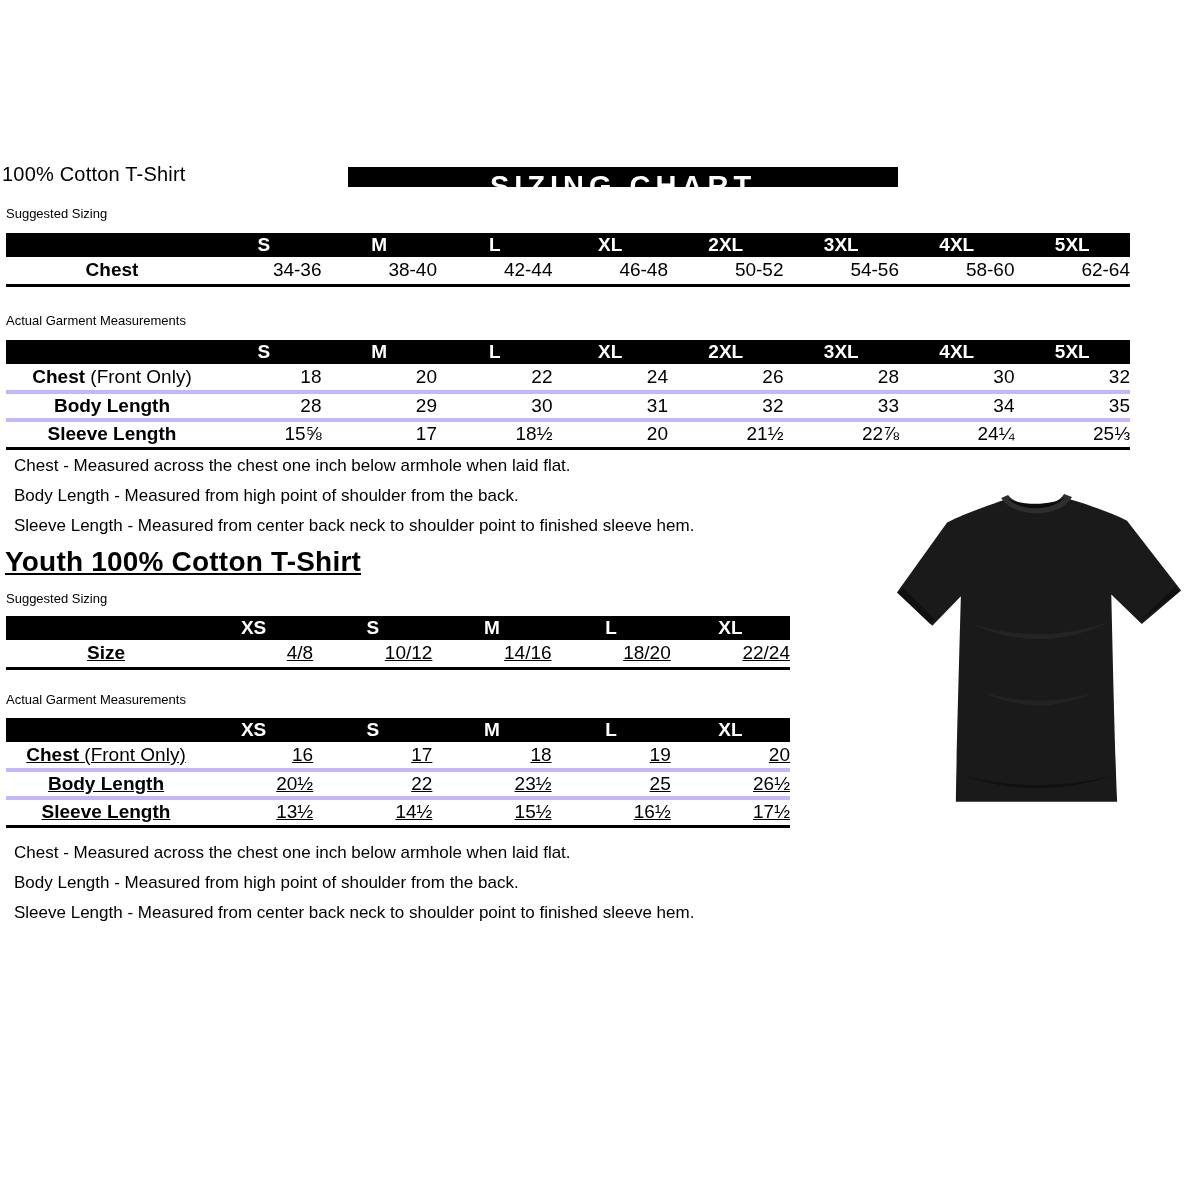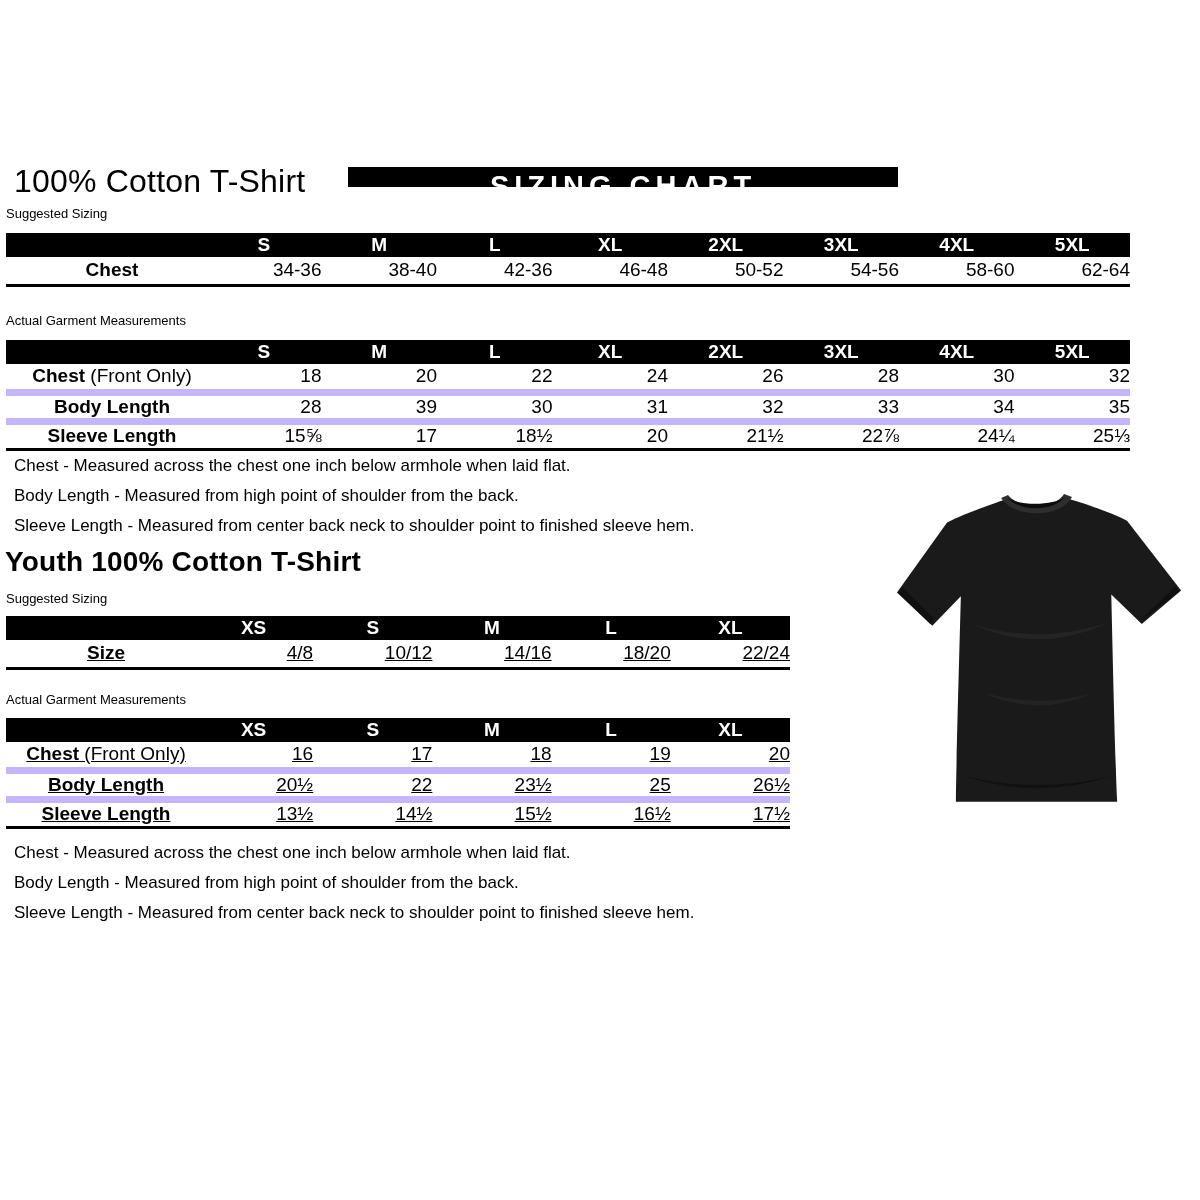--- a/index.html
+++ b/index.html
@@ -8,22 +8,22 @@
     width: 1200px; height: 1200px;
     background: #fff;
     color: #000;
     font-family: "Liberation Sans", sans-serif;
     position: relative;
     overflow: hidden;
   }
   .abs { position: absolute; }
 
   
-  #adult-title { left: 14px; top: 163px; font-size: 32px; font-weight: 400; letter-spacing: .2px; }
-  #youth-title { left: 5px;  top: 546px; font-size: 28px; font-weight: 700; letter-spacing: .2px; }
+  #adult-title { left: 2px; top: 163px; font-size: 20px; font-weight: 400; letter-spacing: .2px; }
+  #youth-title { left: 5px;  top: 546px; font-size: 28px; font-weight: 700; letter-spacing: .2px; text-decoration: underline; }
 
   
   #banner {
     left: 348px; top: 167px; width: 550px; height: 20px;
     background: #000; color: #fff;
     font-size: 29px; font-weight: 700; letter-spacing: 5px;
     text-align: center; line-height: 38px;
   }
 
   
@@ -45,21 +45,21 @@
   .tbl th {
     background: #000; color: #fff;
     font-weight: 700; font-size: 19px;
     height: 24px; line-height: 24px; padding: 0;
     text-align: center;
   }
   .tbl td {
     font-size: 19px; text-align: right;
     height: 28px; padding: 0;
   }
-  .tbl tbody tr { border-bottom: 7px solid #c4b5fd; }
+  .tbl tbody tr { border-bottom: 4px solid #c4b5fd; }
   .tbl tbody tr:last-child { border-bottom: 3px solid #000; }
   .tbl td.lbl { text-align: center; padding-left: 12px; font-weight: 700; }
   .tbl td.lbl .note { font-weight: 400; }
   col.label-adult { width: 200px; }
   col.label-youth { width: 188px; }
 
   
   .notes { font-size: 17px; line-height: 19px; }
   .notes p { margin: 0 0 11px 0; }
   #adult-notes { left: 14px; top: 456px; }
@@ -91,21 +91,21 @@
       <th>3XL</th>
       <th>4XL</th>
       <th>5XL</th>
     </tr>
   </thead>
   <tbody>
     <tr>
       <td class="lbl">Chest</td>
       <td>34-36</td>
       <td>38-40</td>
-      <td>42-36</td>
+      <td>42-44</td>
       <td>46-48</td>
       <td>50-52</td>
       <td>54-56</td>
       <td>58-60</td>
       <td>62-64</td>
     </tr>
   </tbody>
 </table>
 
 <div class="abs section-label" id="adult-actual-label">Actual Garment Measurements</div>
@@ -135,21 +135,21 @@
       <td>22</td>
       <td>24</td>
       <td>26</td>
       <td>28</td>
       <td>30</td>
       <td>32</td>
     </tr>
     <tr>
       <td class="lbl"><span>Body Length</span><span class="note"></span></td>
       <td>28</td>
-      <td>39</td>
+      <td>29</td>
       <td>30</td>
       <td>31</td>
       <td>32</td>
       <td>33</td>
       <td>34</td>
       <td>35</td>
     </tr>
     <tr>
       <td class="lbl"><span>Sleeve Length</span><span class="note"></span></td>
       <td>15⅝</td>

